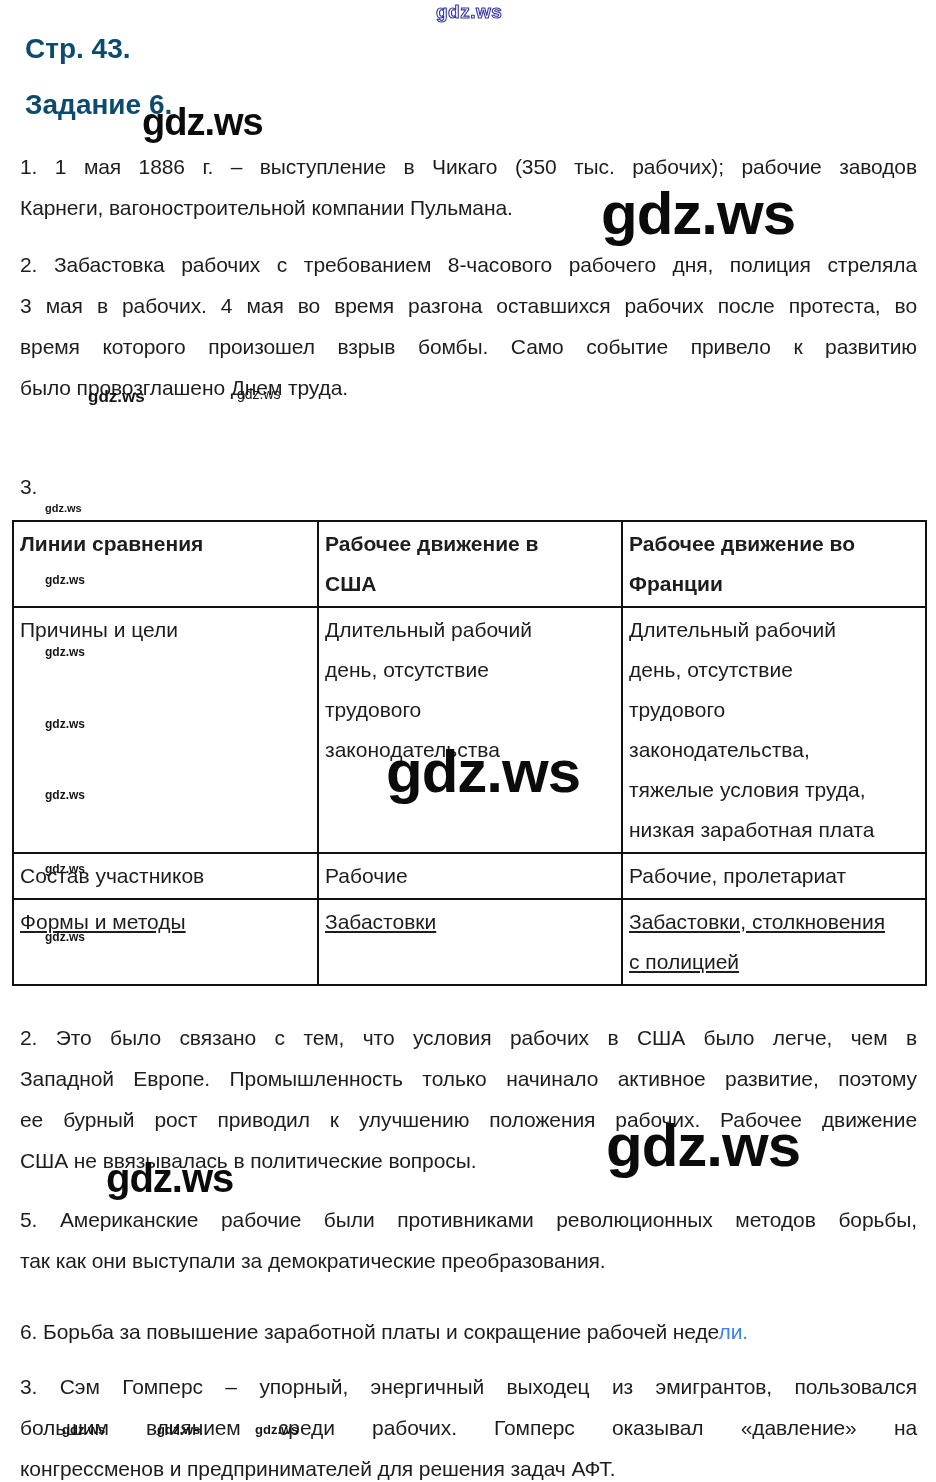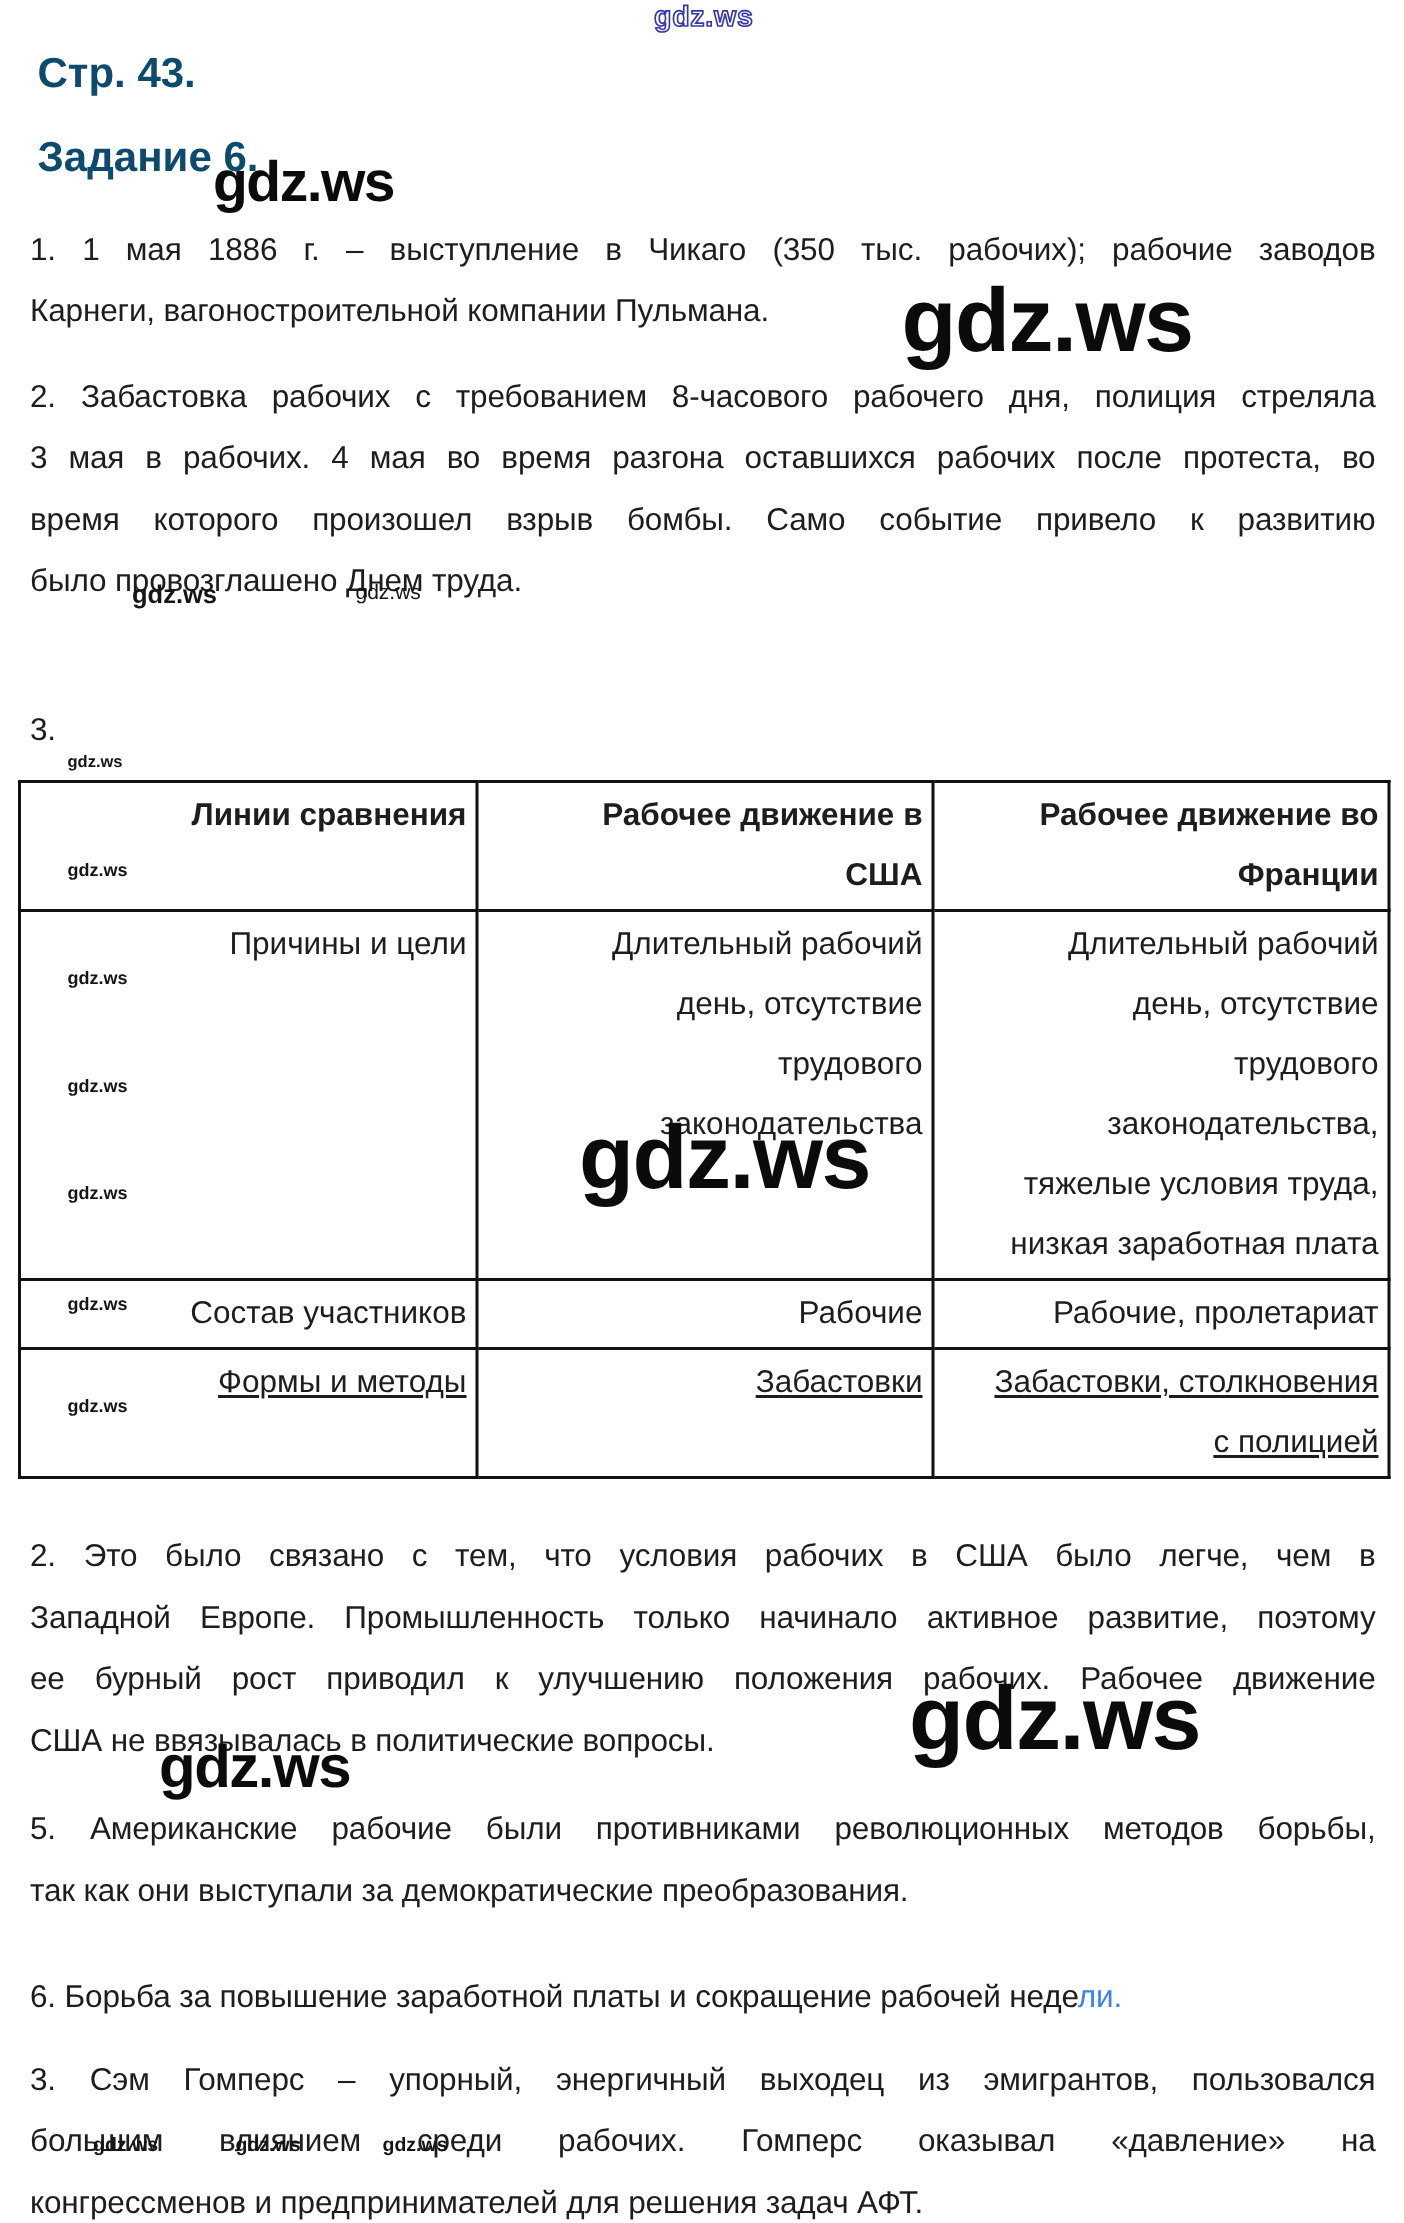--- a/index.html
+++ b/index.html
@@ -25,21 +25,21 @@
   .pline{text-align:justify;text-align-last:justify;}
   .pline.last{text-align:left;text-align-last:left;}
   .faded{color:#3b82f6;}
   
   #cmp-table{
     position:absolute;left:12px;top:520px;width:913px;
     border-collapse:collapse;table-layout:fixed;
     font-size:21px;color:#1d1d1d;
   }
   #cmp-table th,#cmp-table td{
-    border:2.5px solid #111111;vertical-align:top;text-align:right;
+    border:2.5px solid #111111;vertical-align:top;text-align:left;
     padding:2px 6px;line-height:40px;overflow:hidden;
   }
   #cmp-table th{font-weight:bold;}
   #cmp-table thead tr{height:76px;}
   #cmp-table tbody tr:nth-child(1){height:238px;}
   #cmp-table tbody tr:nth-child(2){height:38px;}
   #cmp-table tbody tr:nth-child(3){height:78px;text-decoration:underline;}
   
   .wm{
     position:absolute;font-weight:700;color:#0b0b0b;line-height:1;

